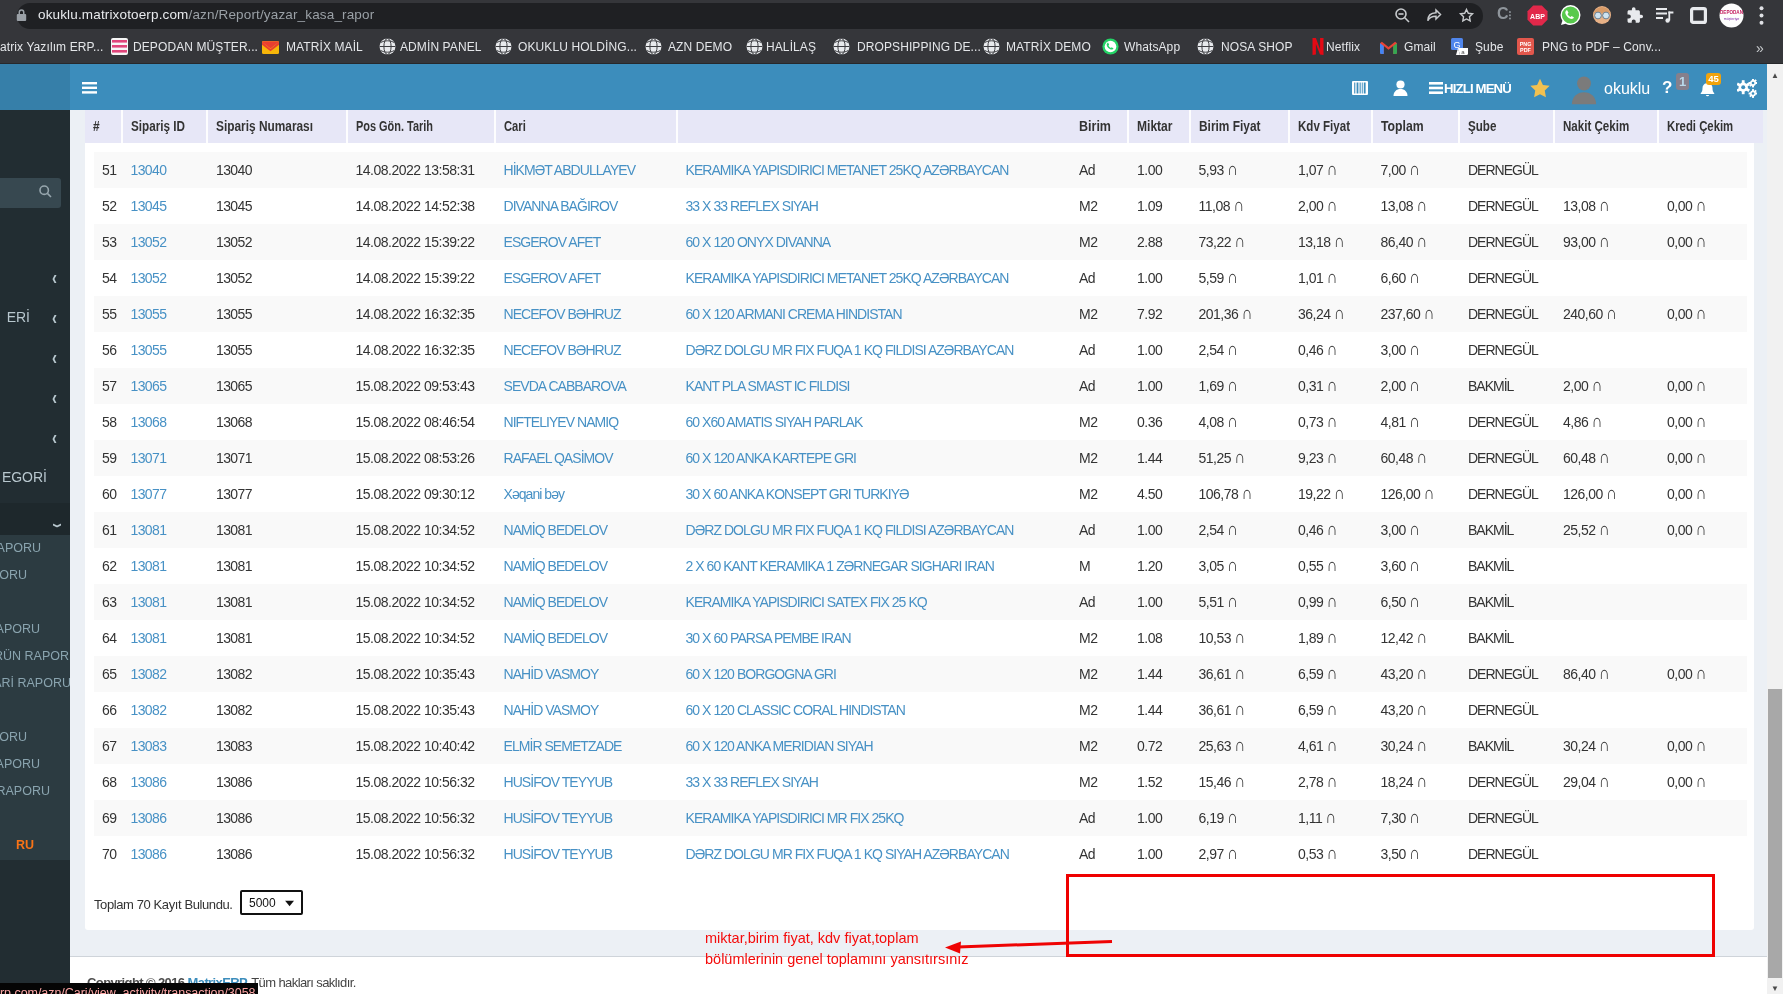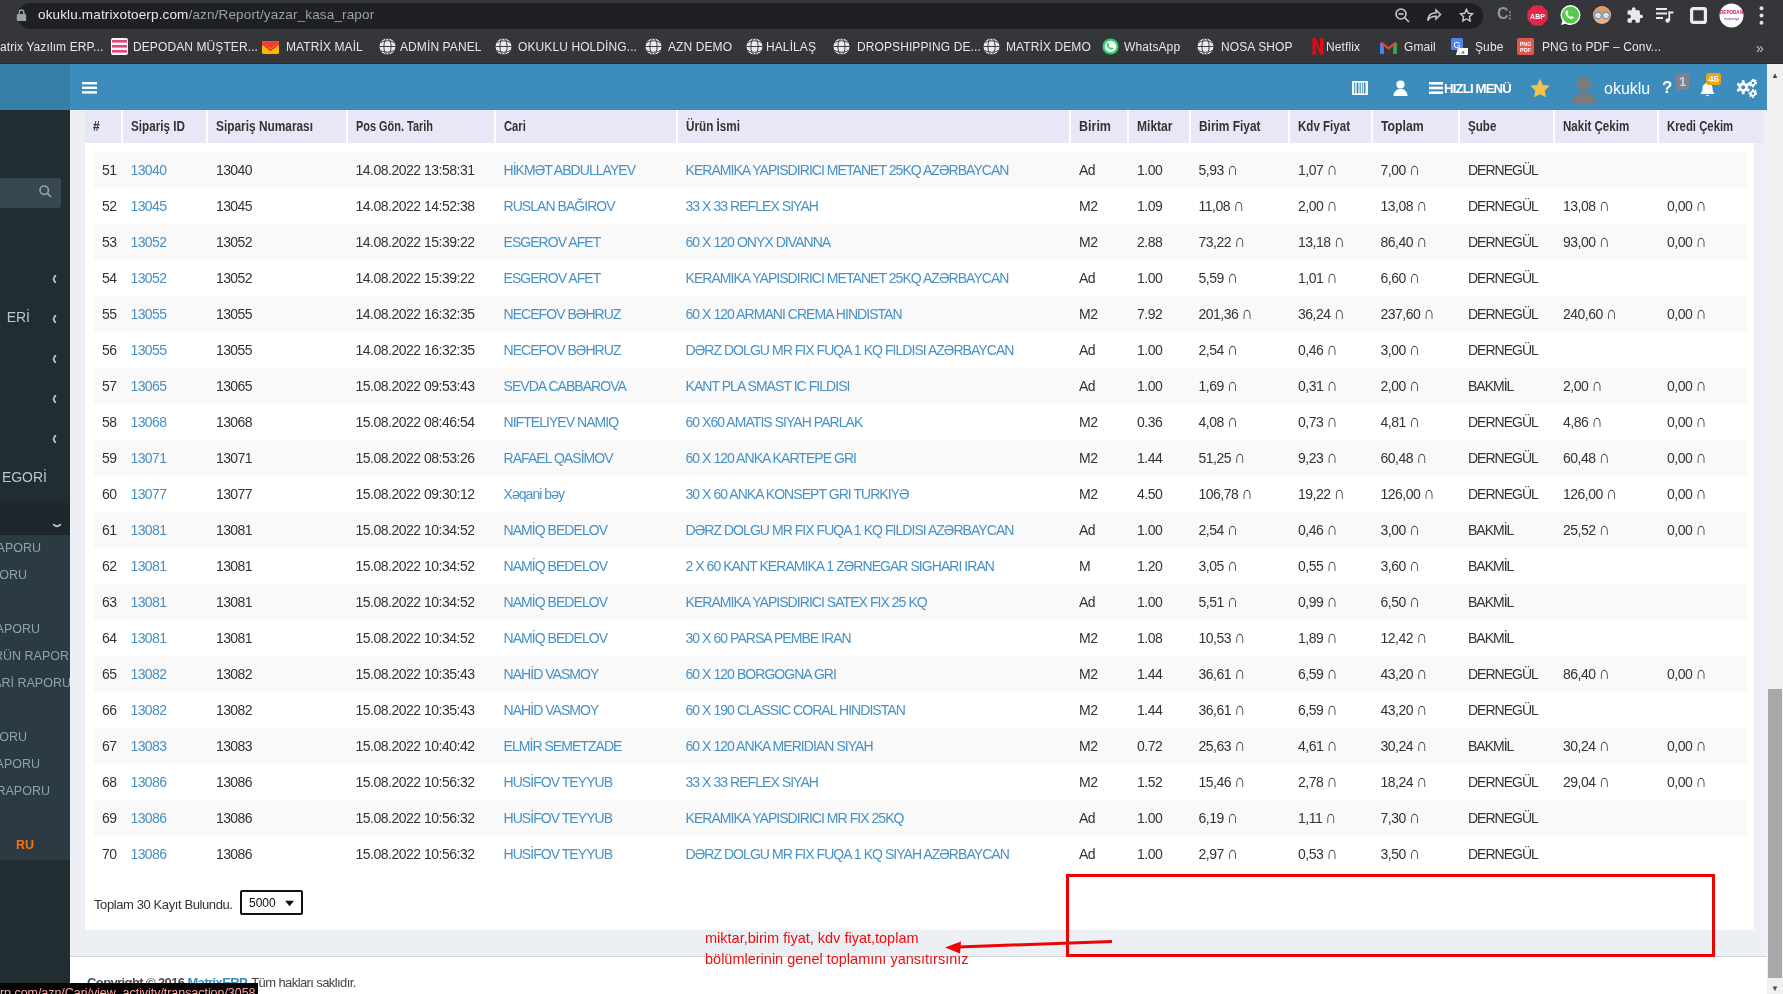--- a/index.html
+++ b/index.html
@@ -371,21 +371,20 @@
         <span class="lbl" style="right:36px;color:#f97316;font-weight:bold">RU</span>
       </div>
 </div>
 <div id="whitebox"></div>
 <div id="fixhead">
 <div class="hcell" style="left:0.0px;width:37.5px"><span style="transform:scaleX(0.850)">#</span></div>
 <div class="hcell" style="left:37.5px;width:85.5px"><span style="transform:scaleX(0.836)">Sipariş ID</span></div>
 <div class="hcell" style="left:123.0px;width:139.5px"><span style="transform:scaleX(0.848)">Sipariş Numarası</span></div>
 <div class="hcell" style="left:262.5px;width:148.0px"><span style="transform:scaleX(0.781)">Pos Gön. Tarih</span></div>
 <div class="hcell" style="left:410.5px;width:182.0px"><span style="transform:scaleX(0.800)">Cari</span></div>
-<div class="hcell" style="left:592.5px;width:393.5px"><span style="transform:scaleX(0.836)">Ürün İsmi</span></div>
 <div class="hcell" style="left:986.0px;width:58.0px"><span style="transform:scaleX(0.894)">Birim</span></div>
 <div class="hcell" style="left:1044.0px;width:61.5px"><span style="transform:scaleX(0.861)">Miktar</span></div>
 <div class="hcell" style="left:1105.5px;width:99.5px"><span style="transform:scaleX(0.850)">Birim Fiyat</span></div>
 <div class="hcell" style="left:1205.0px;width:82.5px"><span style="transform:scaleX(0.825)">Kdv Fiyat</span></div>
 <div class="hcell" style="left:1287.5px;width:87.5px"><span style="transform:scaleX(0.874)">Toplam</span></div>
 <div class="hcell" style="left:1375.0px;width:95.0px"><span style="transform:scaleX(0.830)">Şube</span></div>
 <div class="hcell" style="left:1470.0px;width:104.0px"><span style="transform:scaleX(0.826)">Nakit Çekim</span></div>
 <div class="hcell" style="left:1574.0px;width:104.0px;border-right:none"><span style="transform:scaleX(0.810)">Kredi Çekim</span></div>
 </div>
 <table id="dtable">
@@ -420,21 +419,21 @@
           <td class="c10">7,00 <span class="mn">∩</span></td>
           <td class="c11">DERNEGÜL</td>
           <td class="c12"></td>
           <td class="c13"></td>
         </tr>
 <tr>
           <td class="c0">52</td>
           <td class="c1"><a>13045</a></td>
           <td class="c2">13045</td>
           <td class="c3">14.08.2022 14:52:38</td>
-          <td class="c4"><a>RUSLAN BAĞIROV</a></td>
+          <td class="c4"><a>DIVANNA BAĞIROV</a></td>
           <td class="c5"><a>33 X 33 REFLEX SIYAH</a></td>
           <td class="c6">M2</td>
           <td class="c7">1.09</td>
           <td class="c8">11,08 <span class="mn">∩</span></td>
           <td class="c9">2,00 <span class="mn">∩</span></td>
           <td class="c10">13,08 <span class="mn">∩</span></td>
           <td class="c11">DERNEGÜL</td>
           <td class="c12">13,08 <span class="mn">∩</span></td>
           <td class="c13">0,00 <span class="mn">∩</span></td>
         </tr>
@@ -645,21 +644,21 @@
           <td class="c11">DERNEGÜL</td>
           <td class="c12">86,40 <span class="mn">∩</span></td>
           <td class="c13">0,00 <span class="mn">∩</span></td>
         </tr>
 <tr>
           <td class="c0">66</td>
           <td class="c1"><a>13082</a></td>
           <td class="c2">13082</td>
           <td class="c3">15.08.2022 10:35:43</td>
           <td class="c4"><a>NAHİD VASMOY</a></td>
-          <td class="c5"><a>60 X 190 CLASSIC CORAL HINDISTAN</a></td>
+          <td class="c5"><a>60 X 120 CLASSIC CORAL HINDISTAN</a></td>
           <td class="c6">M2</td>
           <td class="c7">1.44</td>
           <td class="c8">36,61 <span class="mn">∩</span></td>
           <td class="c9">6,59 <span class="mn">∩</span></td>
           <td class="c10">43,20 <span class="mn">∩</span></td>
           <td class="c11">DERNEGÜL</td>
           <td class="c12"></td>
           <td class="c13"></td>
         </tr>
 <tr>
@@ -721,21 +720,21 @@
           <td class="c7">1.00</td>
           <td class="c8">2,97 <span class="mn">∩</span></td>
           <td class="c9">0,53 <span class="mn">∩</span></td>
           <td class="c10">3,50 <span class="mn">∩</span></td>
           <td class="c11">DERNEGÜL</td>
           <td class="c12"></td>
           <td class="c13"></td>
         </tr>
 </tbody>
     </table>
-<div id="toplamline">Toplam 30 Kayıt Bulundu.</div>
+<div id="toplamline">Toplam 70 Kayıt Bulundu.</div>
 <div id="pagesel">5000<span class="car">▼</span></div>
 <div id="footer">
       <div class="txt"><b>Copyright © 2016 <a>MatrixERP</a>.</b> Tüm hakları saklıdır.</div>
     </div>
 <div id="redbox"></div>
 <div class="redtxt" style="left:705px;top:930px;">miktar,birim fiyat, kdv fiyat,toplam</div>
 <div class="redtxt" style="left:705px;top:950.5px;">bölümlerinin genel toplamını yansıtırsınız</div>
 <svg style="position:absolute;left:940px;top:930px" width="180" height="30" viewBox="0 0 180 30">
       <path d="M172 11.5 L18 17" stroke="#ef0404" stroke-width="3" fill="none"></path>
       <path d="M5 17.6 L21 11.5 L20 23.5z" fill="#ef0404"></path>

